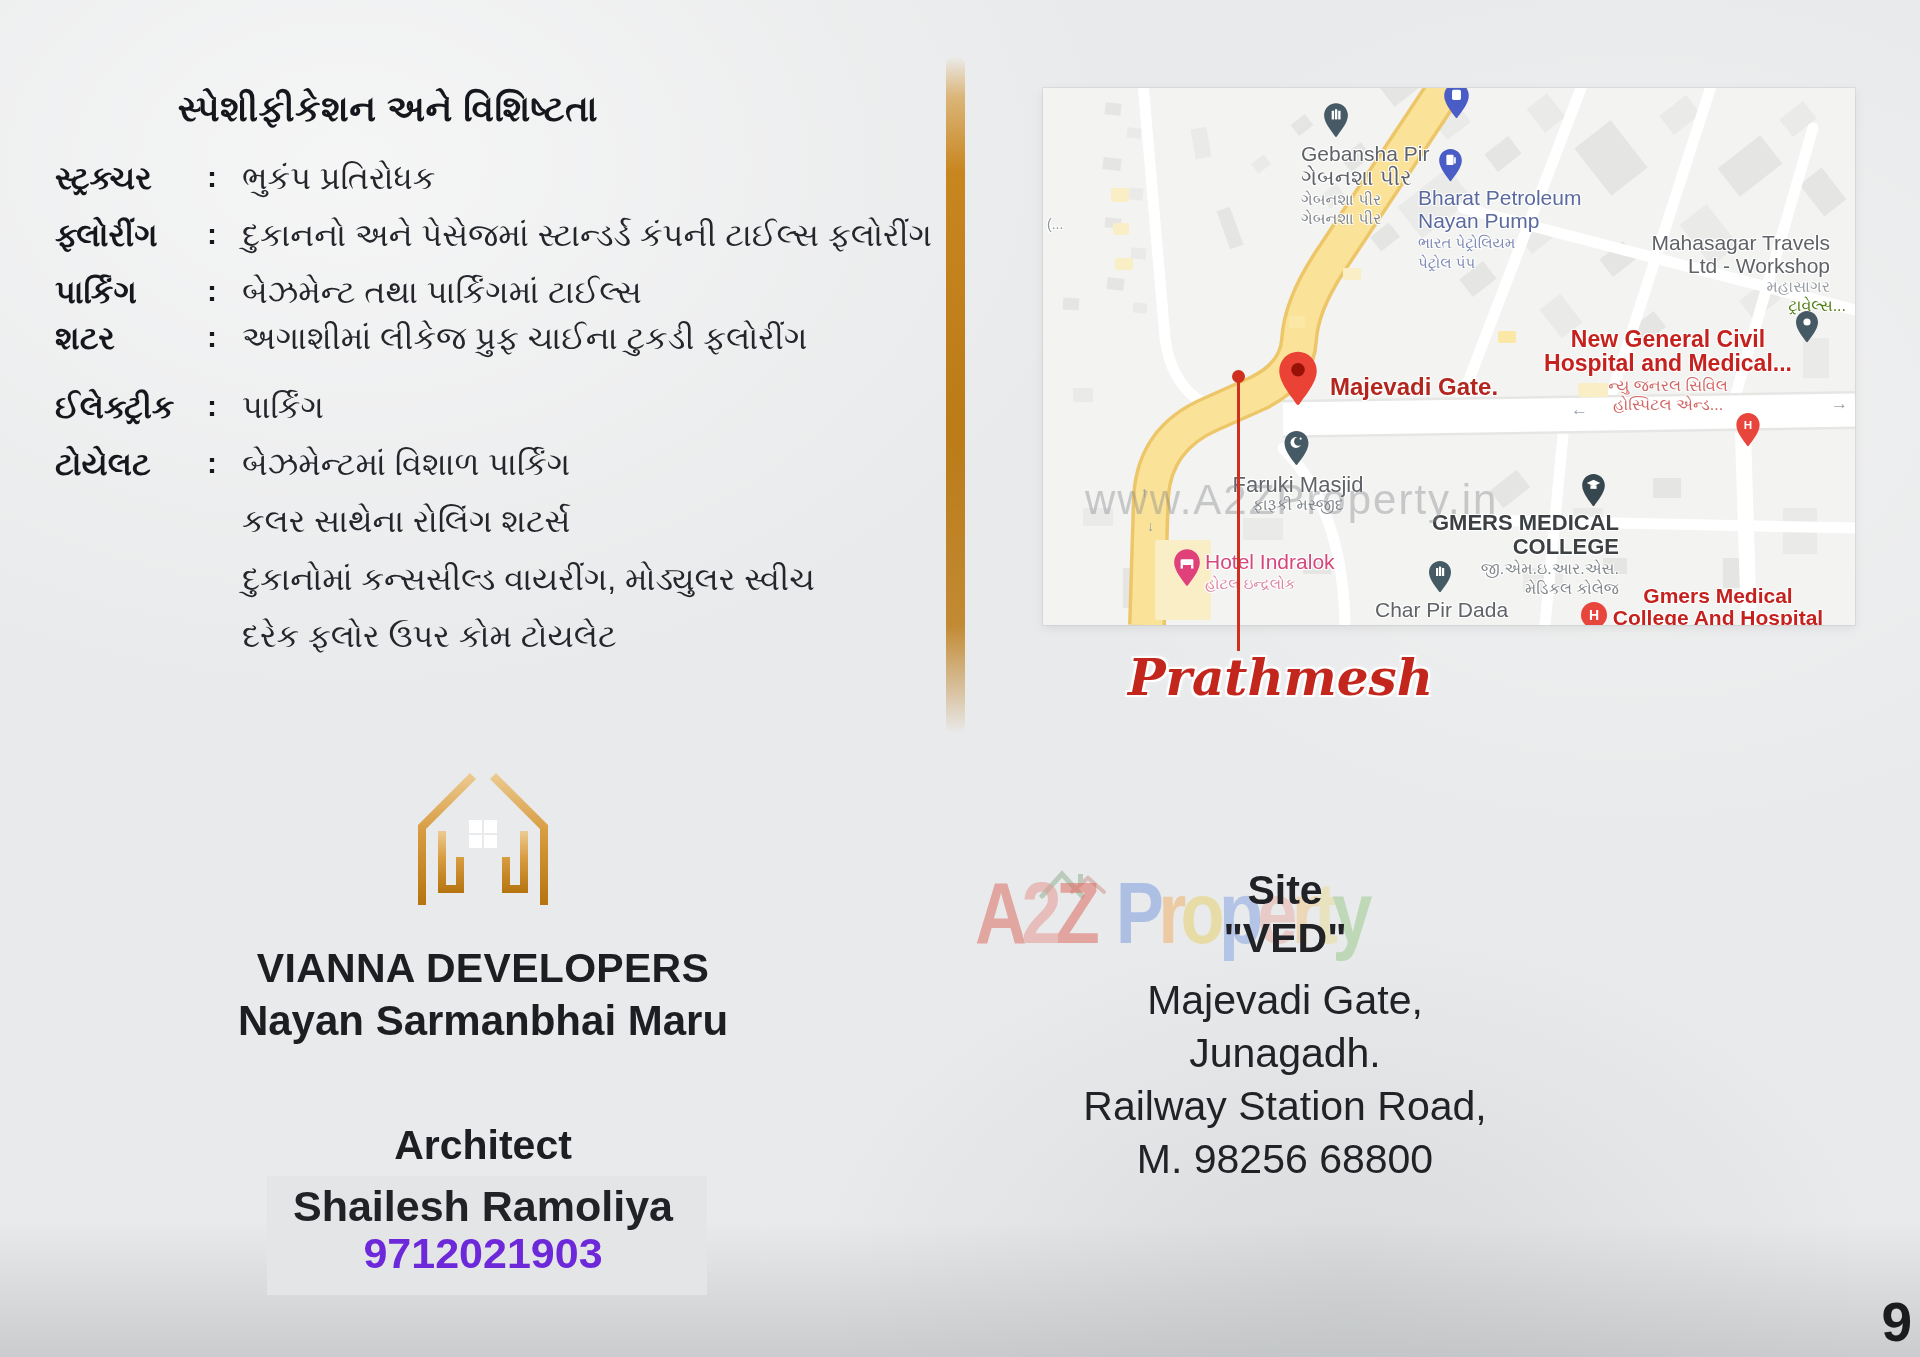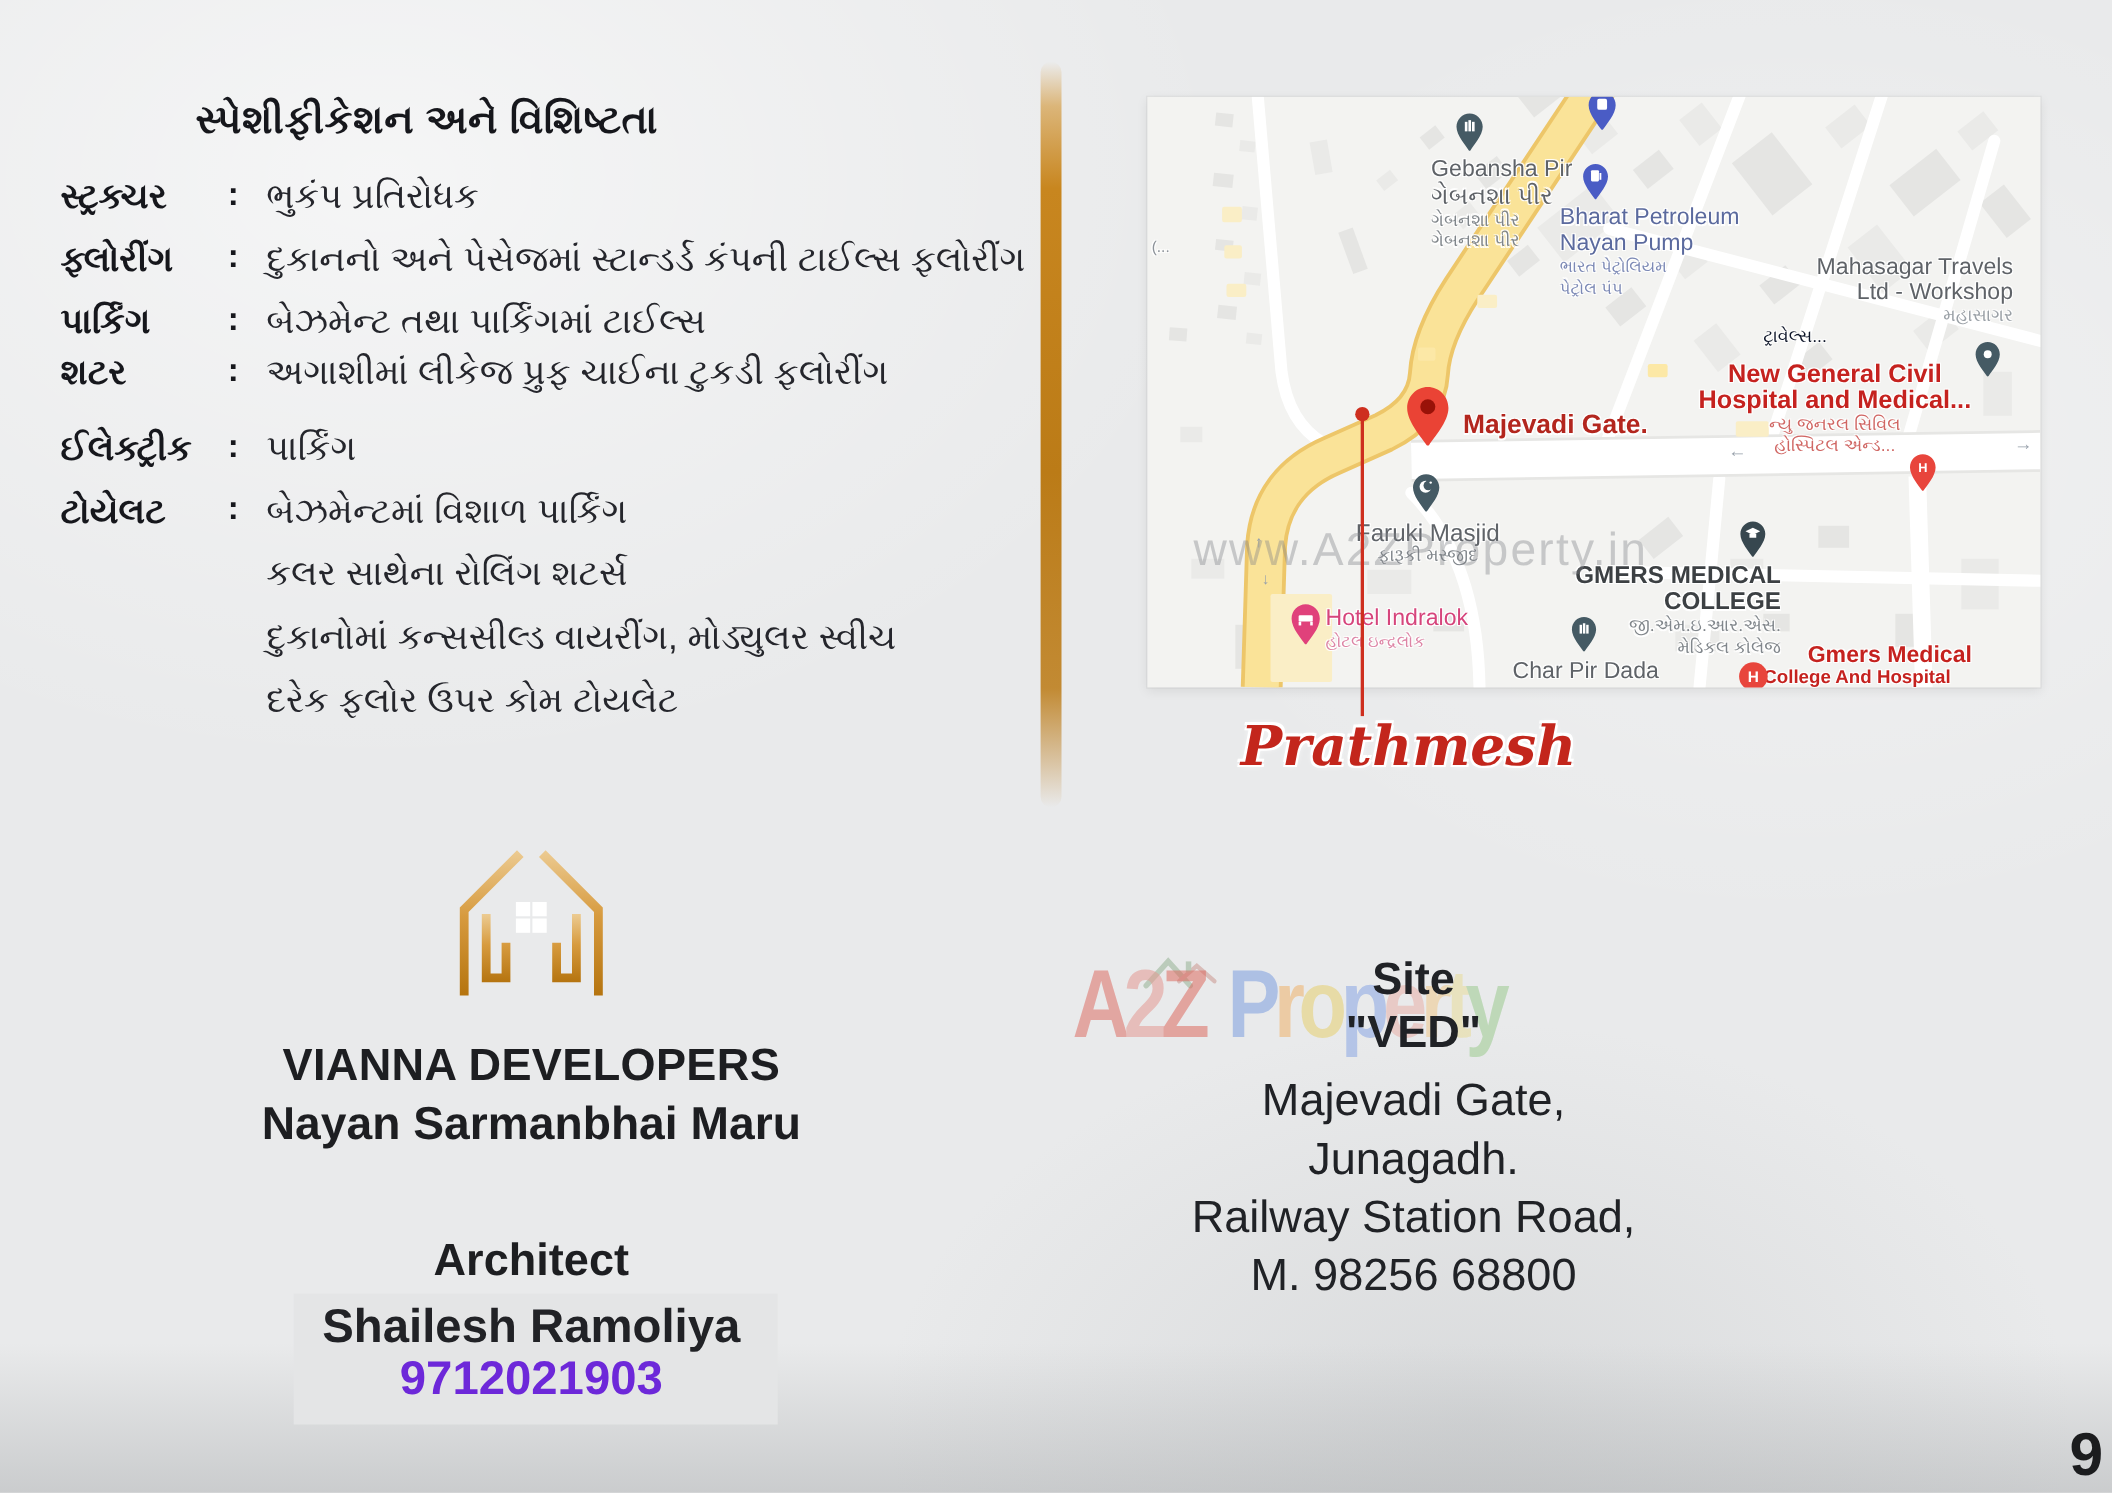--- a/index.html
+++ b/index.html
@@ -255,21 +255,21 @@
       <rect x="15.5" y="9" width="1.6" height="6" fill="#fff"></rect>
   </svg>
   <div class="map-label lab-indigo" style="left:375px;top:98px;">Bharat Petroleum</div>
   <div class="map-label lab-indigo" style="left:375px;top:121px;">Nayan Pump</div>
   <div class="map-label lab-indigo-sm" style="left:375px;top:146px;">ભારત પેટ્રોલિયમ</div>
   <div class="map-label lab-indigo-sm" style="left:375px;top:166px;">પેટ્રોલ પંપ</div>
 
   <div class="map-label lab-gray" style="left:560px;top:143px;width:227px;text-align:right;">Mahasagar Travels</div>
   <div class="map-label lab-gray" style="left:560px;top:166px;width:227px;text-align:right;">Ltd - Workshop</div>
   <div class="map-label lab-gray-sm" style="left:560px;top:190px;width:227px;text-align:right;color:#9aa0a6;">મહાસાગર</div>
-  <div class="map-label lab-gray-sm" style="left:560px;top:209px;width:227px;text-align:left;color:#0f172a;">ટ્રાવેલ્સ...</div>
+  <div class="map-label lab-gray-sm" style="left:576px;top:209px;width:227px;text-align:right;color:#4d7c0f;">ટ્રાવેલ્સ...</div>
   <svg class="pin" style="left:752px;top:222px;" width="24" height="34" viewBox="0 0 24 34">
     <path d="M12,1C5.9,1,1,6,1,12.2c0,7.4,7.9,15.9,10.2,19.6c0.4,0.6,1.2,0.6,1.6,0C15.1,28.1,23,19.6,23,12.2C23,6,18.1,1,12,1z" fill="#455a64"></path>
     <circle cx="12" cy="12" r="3.6" fill="#fff"></circle>
   </svg>
 
   <div class="map-label lab-red" style="left:460px;top:238px;width:330px;text-align:center;">New General Civil</div>
   <div class="map-label lab-red" style="left:460px;top:262px;width:330px;text-align:center;">Hospital and Medical...</div>
   <div class="map-label lab-red-sm" style="left:460px;top:289px;width:330px;text-align:center;">ન્યુ જનરલ સિવિલ</div>
   <div class="map-label lab-red-sm" style="left:460px;top:308px;width:330px;text-align:center;">હોસ્પિટલ એન્ડ...</div>
   <svg class="pin" style="left:692px;top:324px;" width="26" height="36" viewBox="0 0 24 34">
@@ -313,21 +313,21 @@
     <path d="M12,1C5.9,1,1,6,1,12.2c0,7.4,7.9,15.9,10.2,19.6c0.4,0.6,1.2,0.6,1.6,0C15.1,28.1,23,19.6,23,12.2C23,6,18.1,1,12,1z" fill="#37474f"></path>
     <path d="M12 6.5l6.5 3.2L12 12.9 5.5 9.7z" fill="#fff"></path>
       <rect x="9" y="12" width="6" height="3.4" fill="#fff"></rect>
   </svg>
   <div class="map-label lab-dark" style="left:380px;top:422px;width:196px;text-align:right;">GMERS MEDICAL</div>
   <div class="map-label lab-dark" style="left:380px;top:446px;width:196px;text-align:right;">COLLEGE</div>
   <div class="map-label lab-gray-sm" style="left:380px;top:472px;width:196px;text-align:right;">જી.એમ.ઇ.આર.એસ.</div>
   <div class="map-label lab-gray-sm" style="left:380px;top:492px;width:196px;text-align:right;">મેડિકલ કોલેજ</div>
 
   <div class="map-label lab-red" style="left:560px;top:496px;font-size:21px;width:230px;text-align:center;">Gmers Medical</div>
-  <div class="map-label lab-red" style="left:560px;top:518px;font-size:17px;width:230px;text-align:left;">College And Hospital</div>
+  <div class="map-label lab-red" style="left:560px;top:518px;font-size:21px;width:230px;text-align:center;">College And Hospital</div>
   <div class="gmers-dot" style="left:538px;top:514px;">H</div>
 
   <div class="map-watermark">www.A2ZProperty.in</div>
 </div>
 
 <div class="abs pointer-dot"></div>
 <div class="abs pointer-line"></div>
 <div class="abs annotation">Prathmesh</div>
 
 <svg class="abs wm-roof" width="70" height="34" viewBox="0 0 70 34">

